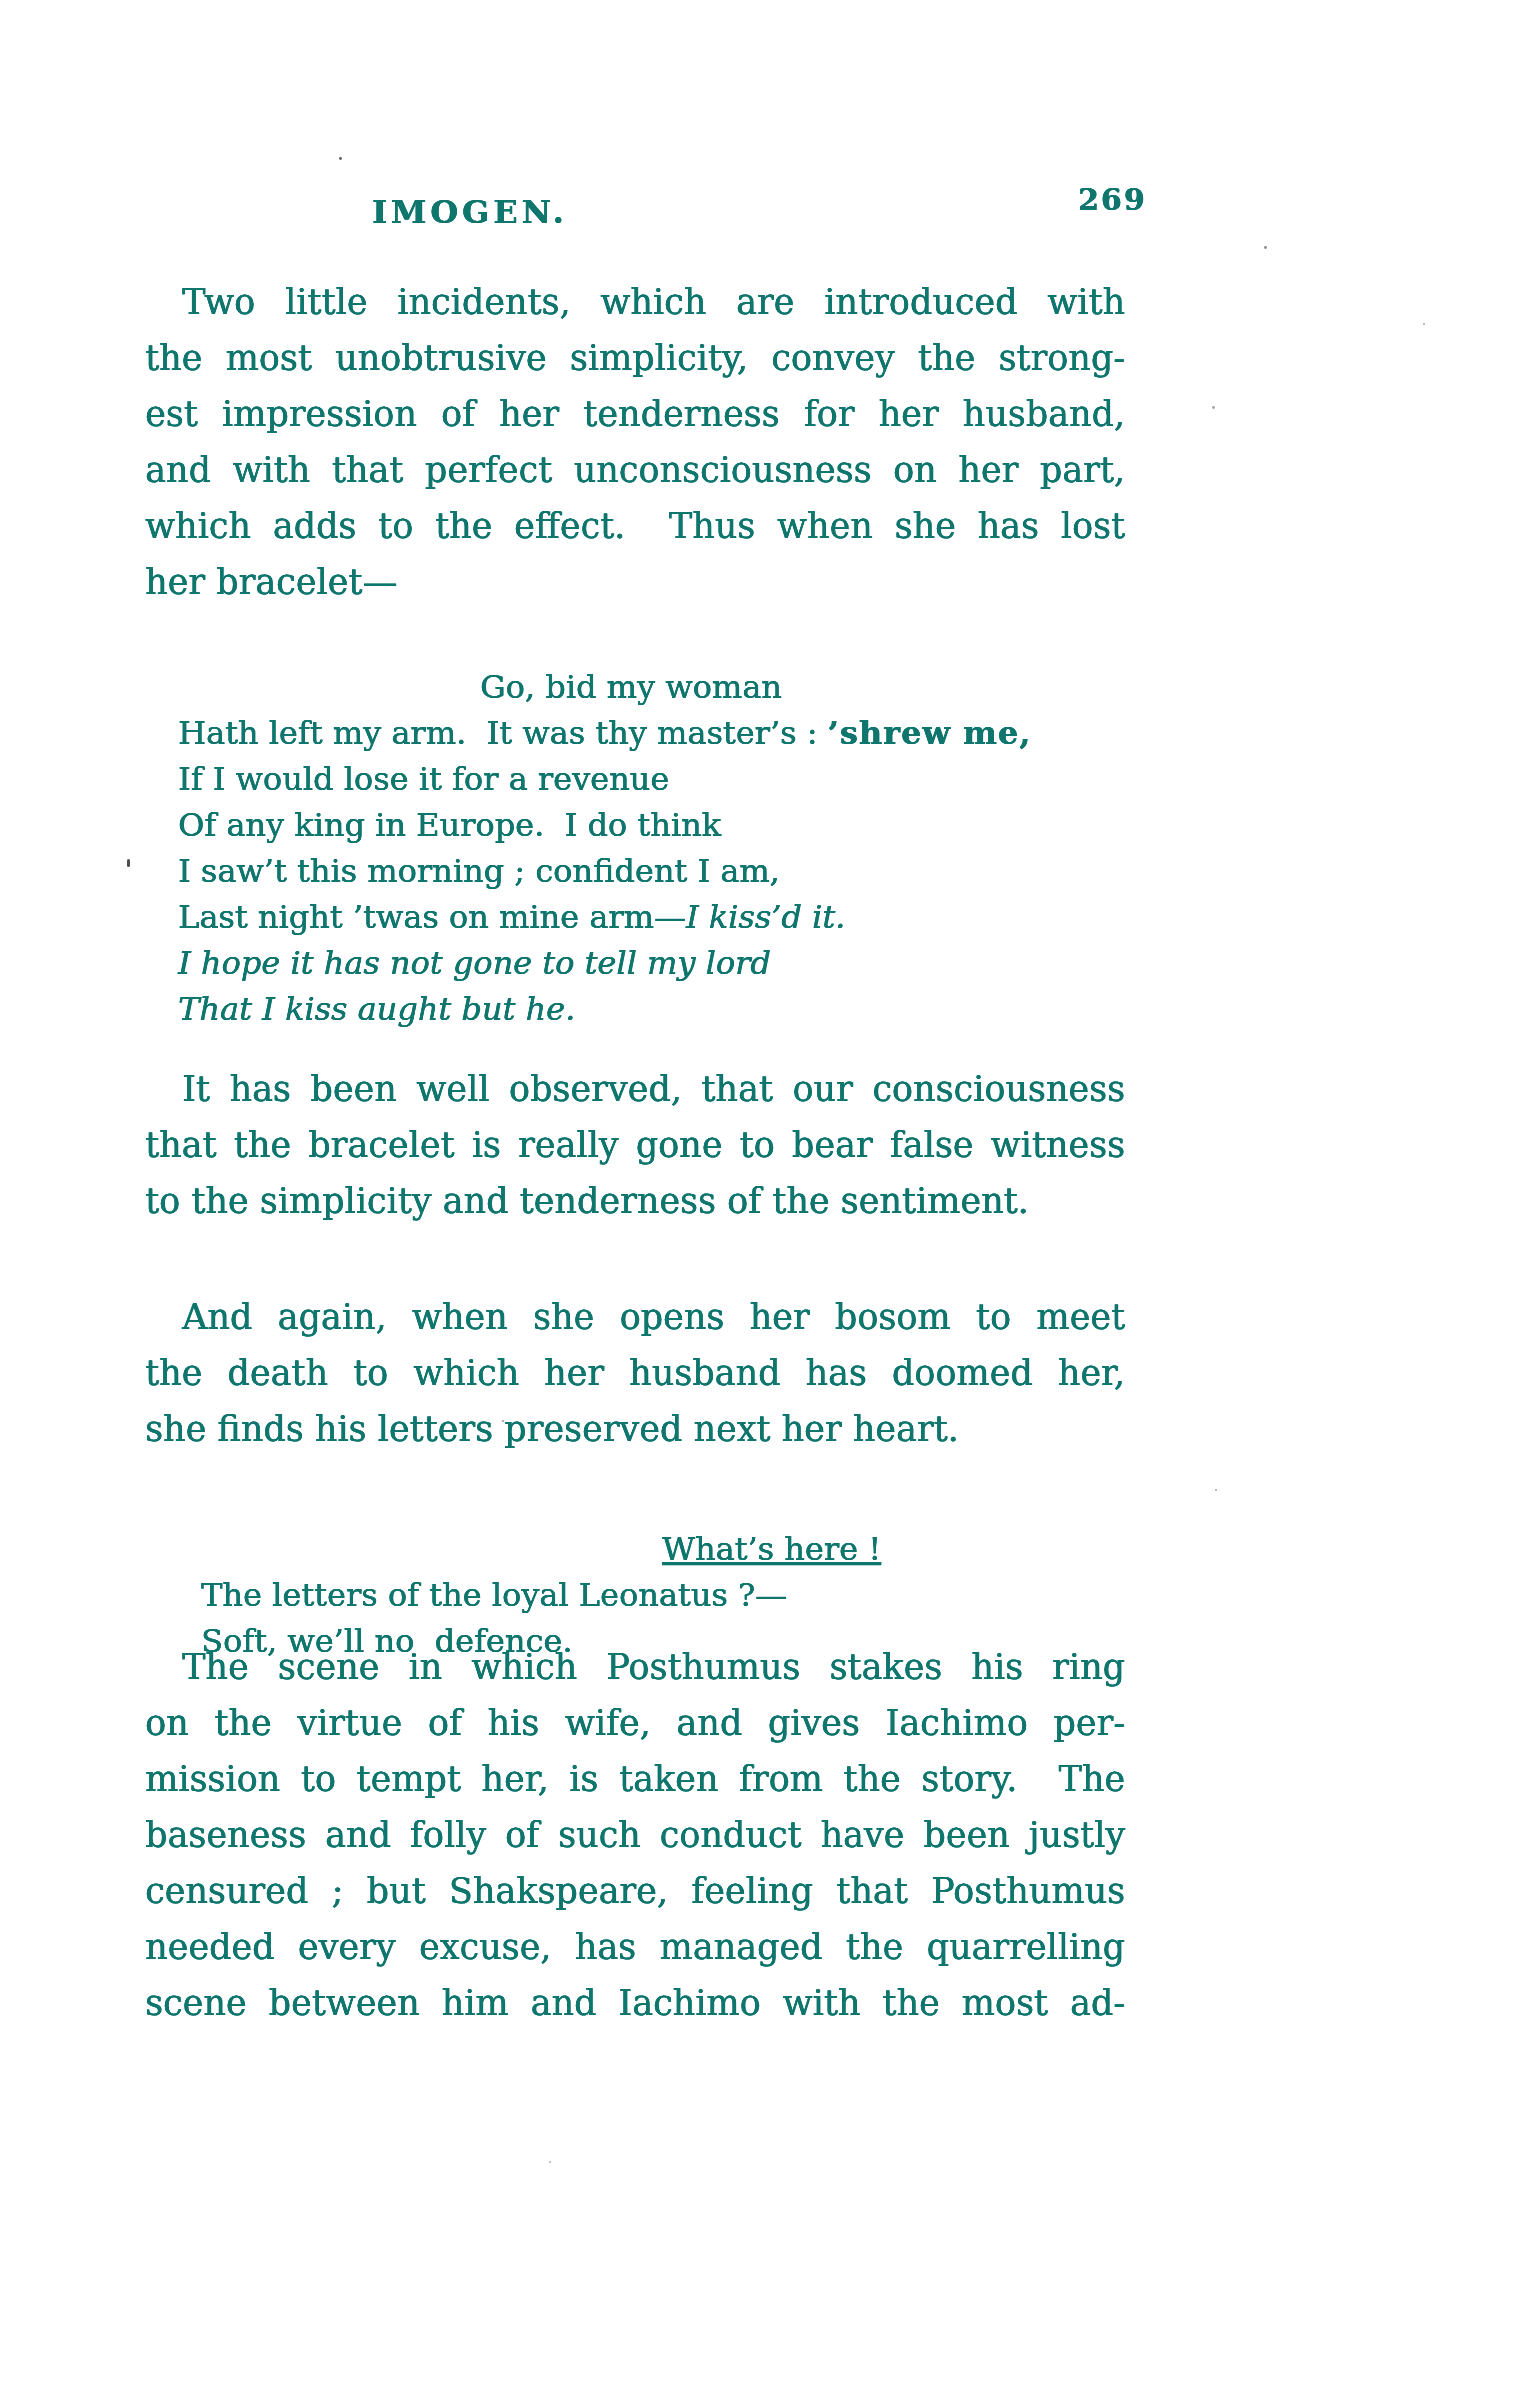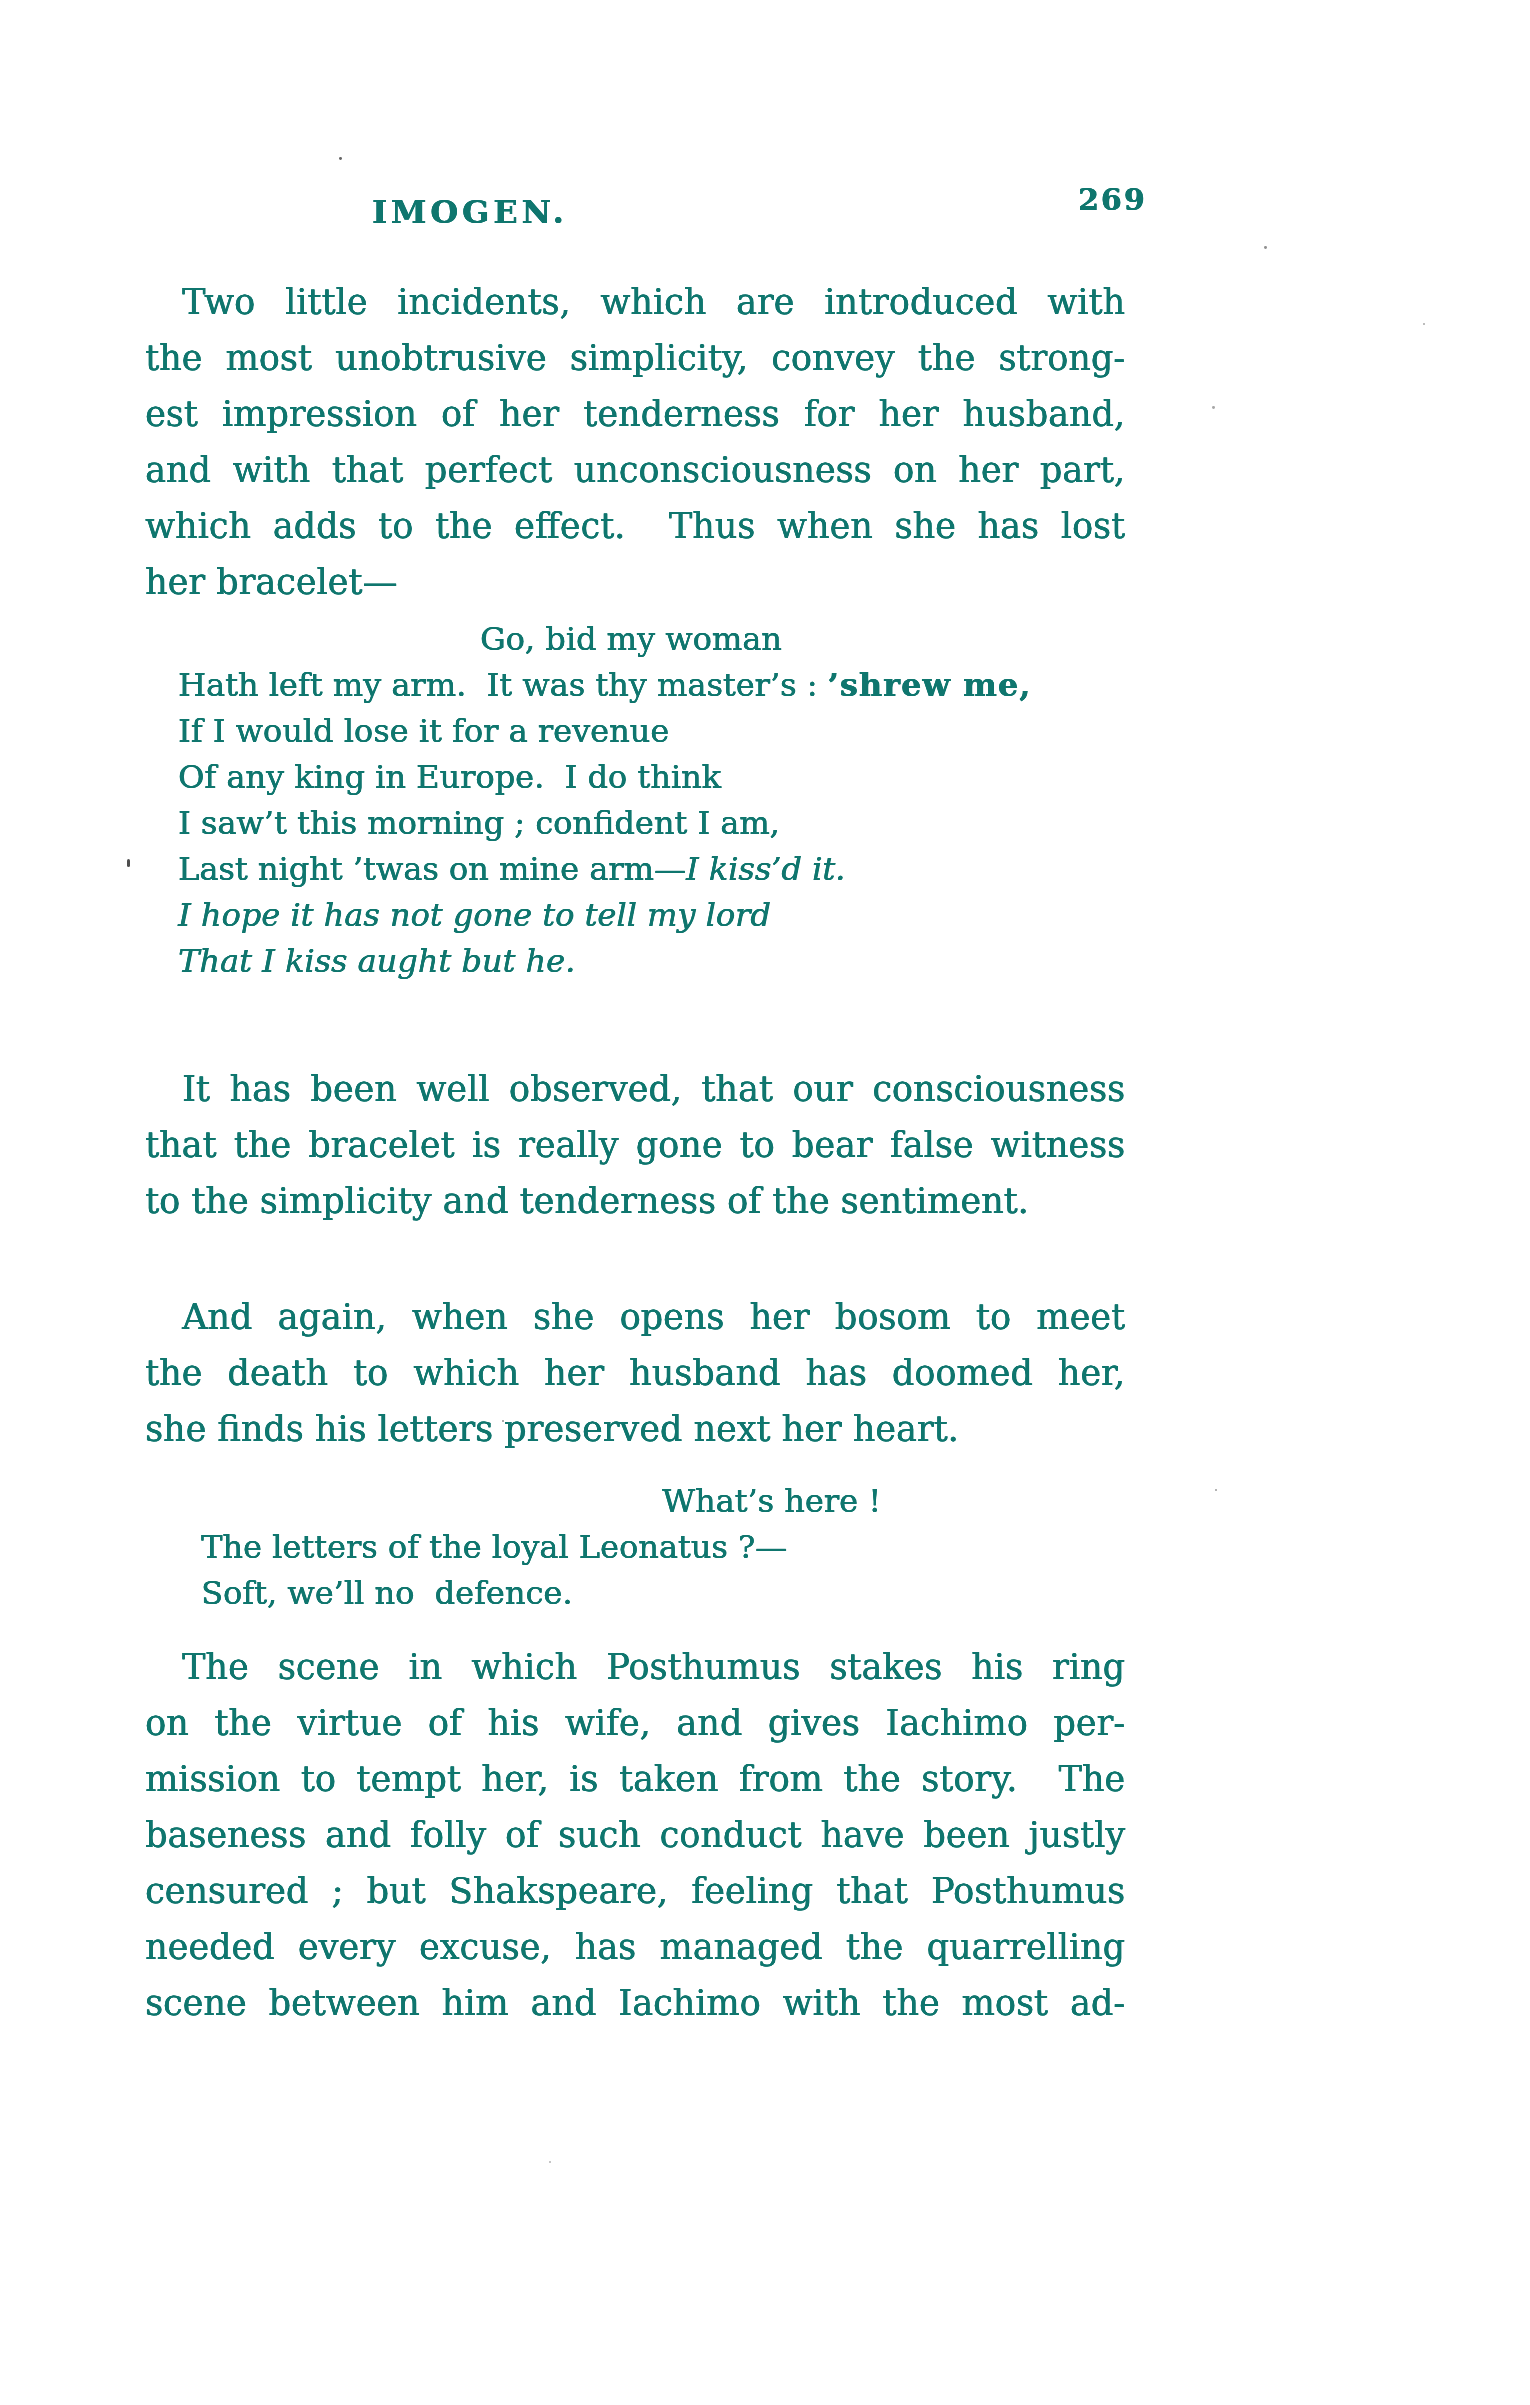--- a/index.html
+++ b/index.html
@@ -31,31 +31,31 @@
     font-size: 35px;
     line-height: 56px;
     white-space: pre-wrap;
     text-align: justify;
     text-align-last: justify;
   }
   .bl.ind  { text-indent: 37px; }
   .bl.endl { text-align-last: left; }
 
   
-  .verse { position: absolute; left: 145px; width: 1039px; }
+  .verse { position: absolute; left: 145px; width: 1039px; margin-top: 48px; }
   .vl {
     display: block;
     font-size: 32px;
     line-height: 46px;
     white-space: pre-wrap;
     padding-left: 33px;
   }
   .verse2 .vl { padding-left: 56px; }
   .v-go    { padding-left: 335px !important; }
-  .v-whats { padding-left: 517px !important; }
+  .v-whats { padding-left: 517px !important; text-decoration: underline; }
   .ita { font-style: italic; }
   .bld { font-weight: bold; letter-spacing: 1px; }
 
   
   .speck { position: absolute; background: #222; border-radius: 50%; }
 </style>
 </head>
 <body>
 
 <div class="page ink">

